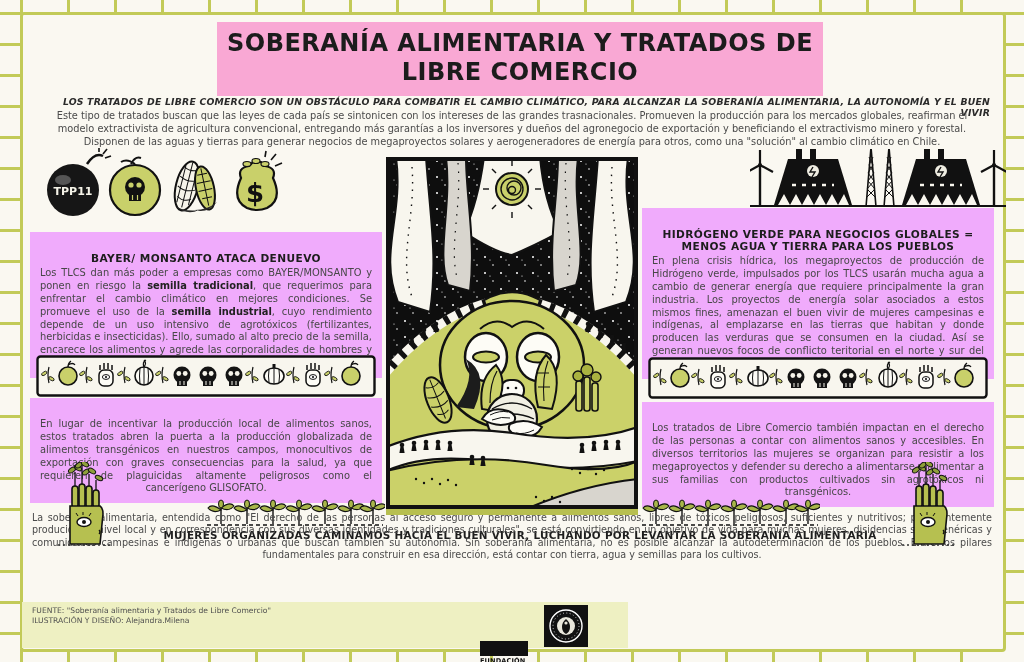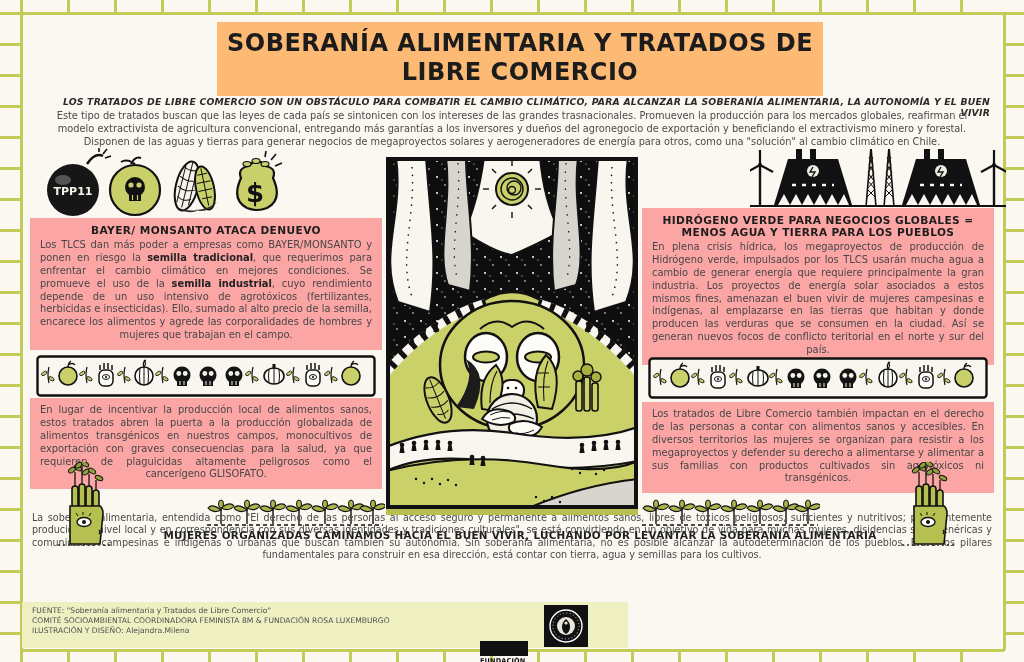--- a/index.html
+++ b/index.html
@@ -4,26 +4,26 @@
 <style>
   html,body{margin:0;padding:0;}
   body{width:1024px;height:662px;background:#faf8f1;font-family:"DejaVu Sans","Liberation Sans",sans-serif;position:relative;overflow:hidden;}
   .abs{position:absolute;}
   
   .frame{left:20px;top:12px;width:980px;height:634px;border:3px solid #c2ca58;border-radius:4px;}
   .tick-top{left:20px;top:0;width:983px;height:13px;background:repeating-linear-gradient(90deg,#c2ca58 0 3px,transparent 3px 47px);}
   .tick-bottom{left:20px;top:649px;width:983px;height:13px;background:repeating-linear-gradient(90deg,#c2ca58 0 3px,transparent 3px 47px);}
   .tick-left{left:0;top:12px;width:21px;height:637px;background:repeating-linear-gradient(180deg,#c2ca58 0 3px,transparent 3px 31px);}
   .tick-right{left:1003px;top:12px;width:21px;height:637px;background:repeating-linear-gradient(180deg,#c2ca58 0 3px,transparent 3px 31px);}
-  .title-band{left:217px;top:22px;width:590px;background:#fdba74;padding:7px 8px 9px;text-align:center;
+  .title-band{left:217px;top:22px;width:590px;background:#f9a8d4;padding:7px 8px 9px;text-align:center;
     font-size:24px;font-weight:bold;letter-spacing:.5px;color:#1c1c1c;line-height:1.2;}
   .subtitle{left:34px;top:96px;width:956px;text-align:right;font-size:9.3px;font-weight:bold;color:#2a2a2a;letter-spacing:.2px;font-style:italic;}
   .intro{left:40px;top:110px;width:944px;text-align:center;font-size:9.8px;color:#4a4a4a;line-height:1.32;}
-  .graybox{background:#fca5a5;padding:6px 10px 8px;}
-  .box-bayer{left:30px;top:218px;width:332px;}
+  .graybox{background:#f0abfc;padding:20px 10px 8px;}
+  .box-bayer{left:30px;top:232px;width:332px;}
   .box-trans{left:30px;top:398px;width:332px;}
   .box-hidro{left:642px;top:208px;width:332px;}
   .box-alim{left:642px;top:402px;width:332px;}
   .sec-head{font-weight:bold;text-align:center;font-size:10.6px;color:#1d1d1d;letter-spacing:.4px;margin-bottom:3px;white-space:pre-line;}
   .sec-body{font-size:9.9px;color:#474747;line-height:1.3;text-align:justify;text-align-last:center;}
   .sec-body b{color:#222;}
   .muj-head{left:48px;top:529px;width:944px;text-align:center;font-size:10.4px;font-weight:bold;color:#1d1d1d;letter-spacing:.3px;}
   .muj-body{left:32px;top:512px;width:960px;font-size:9.6px;color:#4a4a4a;line-height:1.3;text-align:justify;text-align-last:center;}
   .center-illo{left:386px;top:157px;width:252px;height:352px;border-bottom:6px solid #b7bf50;z-index:2;}
   .footer-band{left:22px;top:602px;width:606px;height:46px;background:#eef0c2;z-index:1;}
@@ -465,21 +465,20 @@
     <path d="M47,68 q2,2 0,4" stroke="#111" stroke-width="1.2" fill="none"></path>
     <line x1="6" y1="83" x2="58" y2="83" stroke="#333" stroke-width="1.4" stroke-dasharray="2 3"></line>
   </svg>
 
   <div class="abs muj-head">MUJERES ORGANIZADAS CAMINAMOS HACIA EL BUEN VIVIR, LUCHANDO POR LEVANTAR LA SOBERANÍA ALIMENTARIA</div>
   <div class="abs muj-body">La soberanía alimentaria, entendida como "El derecho de las personas al acceso seguro y permanente a alimentos sanos, libres de tóxicos peligrosos, suficientes y nutritivos; preferentemente producidos a nivel local y en correspondencia con sus diversas identidades y tradiciones culturales", se está convirtiendo en un objetivo de vida para muchas mujeres, disidencias sexo-genéricas y comunidades campesinas e indígenas o urbanas que buscan también su autonomía. Sin soberanía alimentaria, no es posible alcanzar la autodeterminación de los pueblos. Entre los pilares fundamentales para construir en esa dirección, está contar con tierra, agua y semillas para los cultivos.</div>
 
   <div class="abs footer-band">
     <div class="footer-text">
       <div>FUENTE: "Soberanía alimentaria y Tratados de Libre Comercio"</div>
-      <div>COMITÉ SOCIOAMBIENTAL COORDINADORA FEMINISTA 8M &amp; FUNDACIÓN ROSA LUXEMBURGO</div>
       <div>ILUSTRACIÓN Y DISEÑO: Alejandra.Milena</div>
     </div>
     <div class="frl">
       <div class="blk"></div>
       <div class="txt">FUNDACIÓN
 ROSA
 LUXEMBURGO</div>
     </div>
     <svg class="comite" width="44" height="42" viewBox="0 0 44 42">
       <rect width="44" height="42" fill="#111"></rect>

